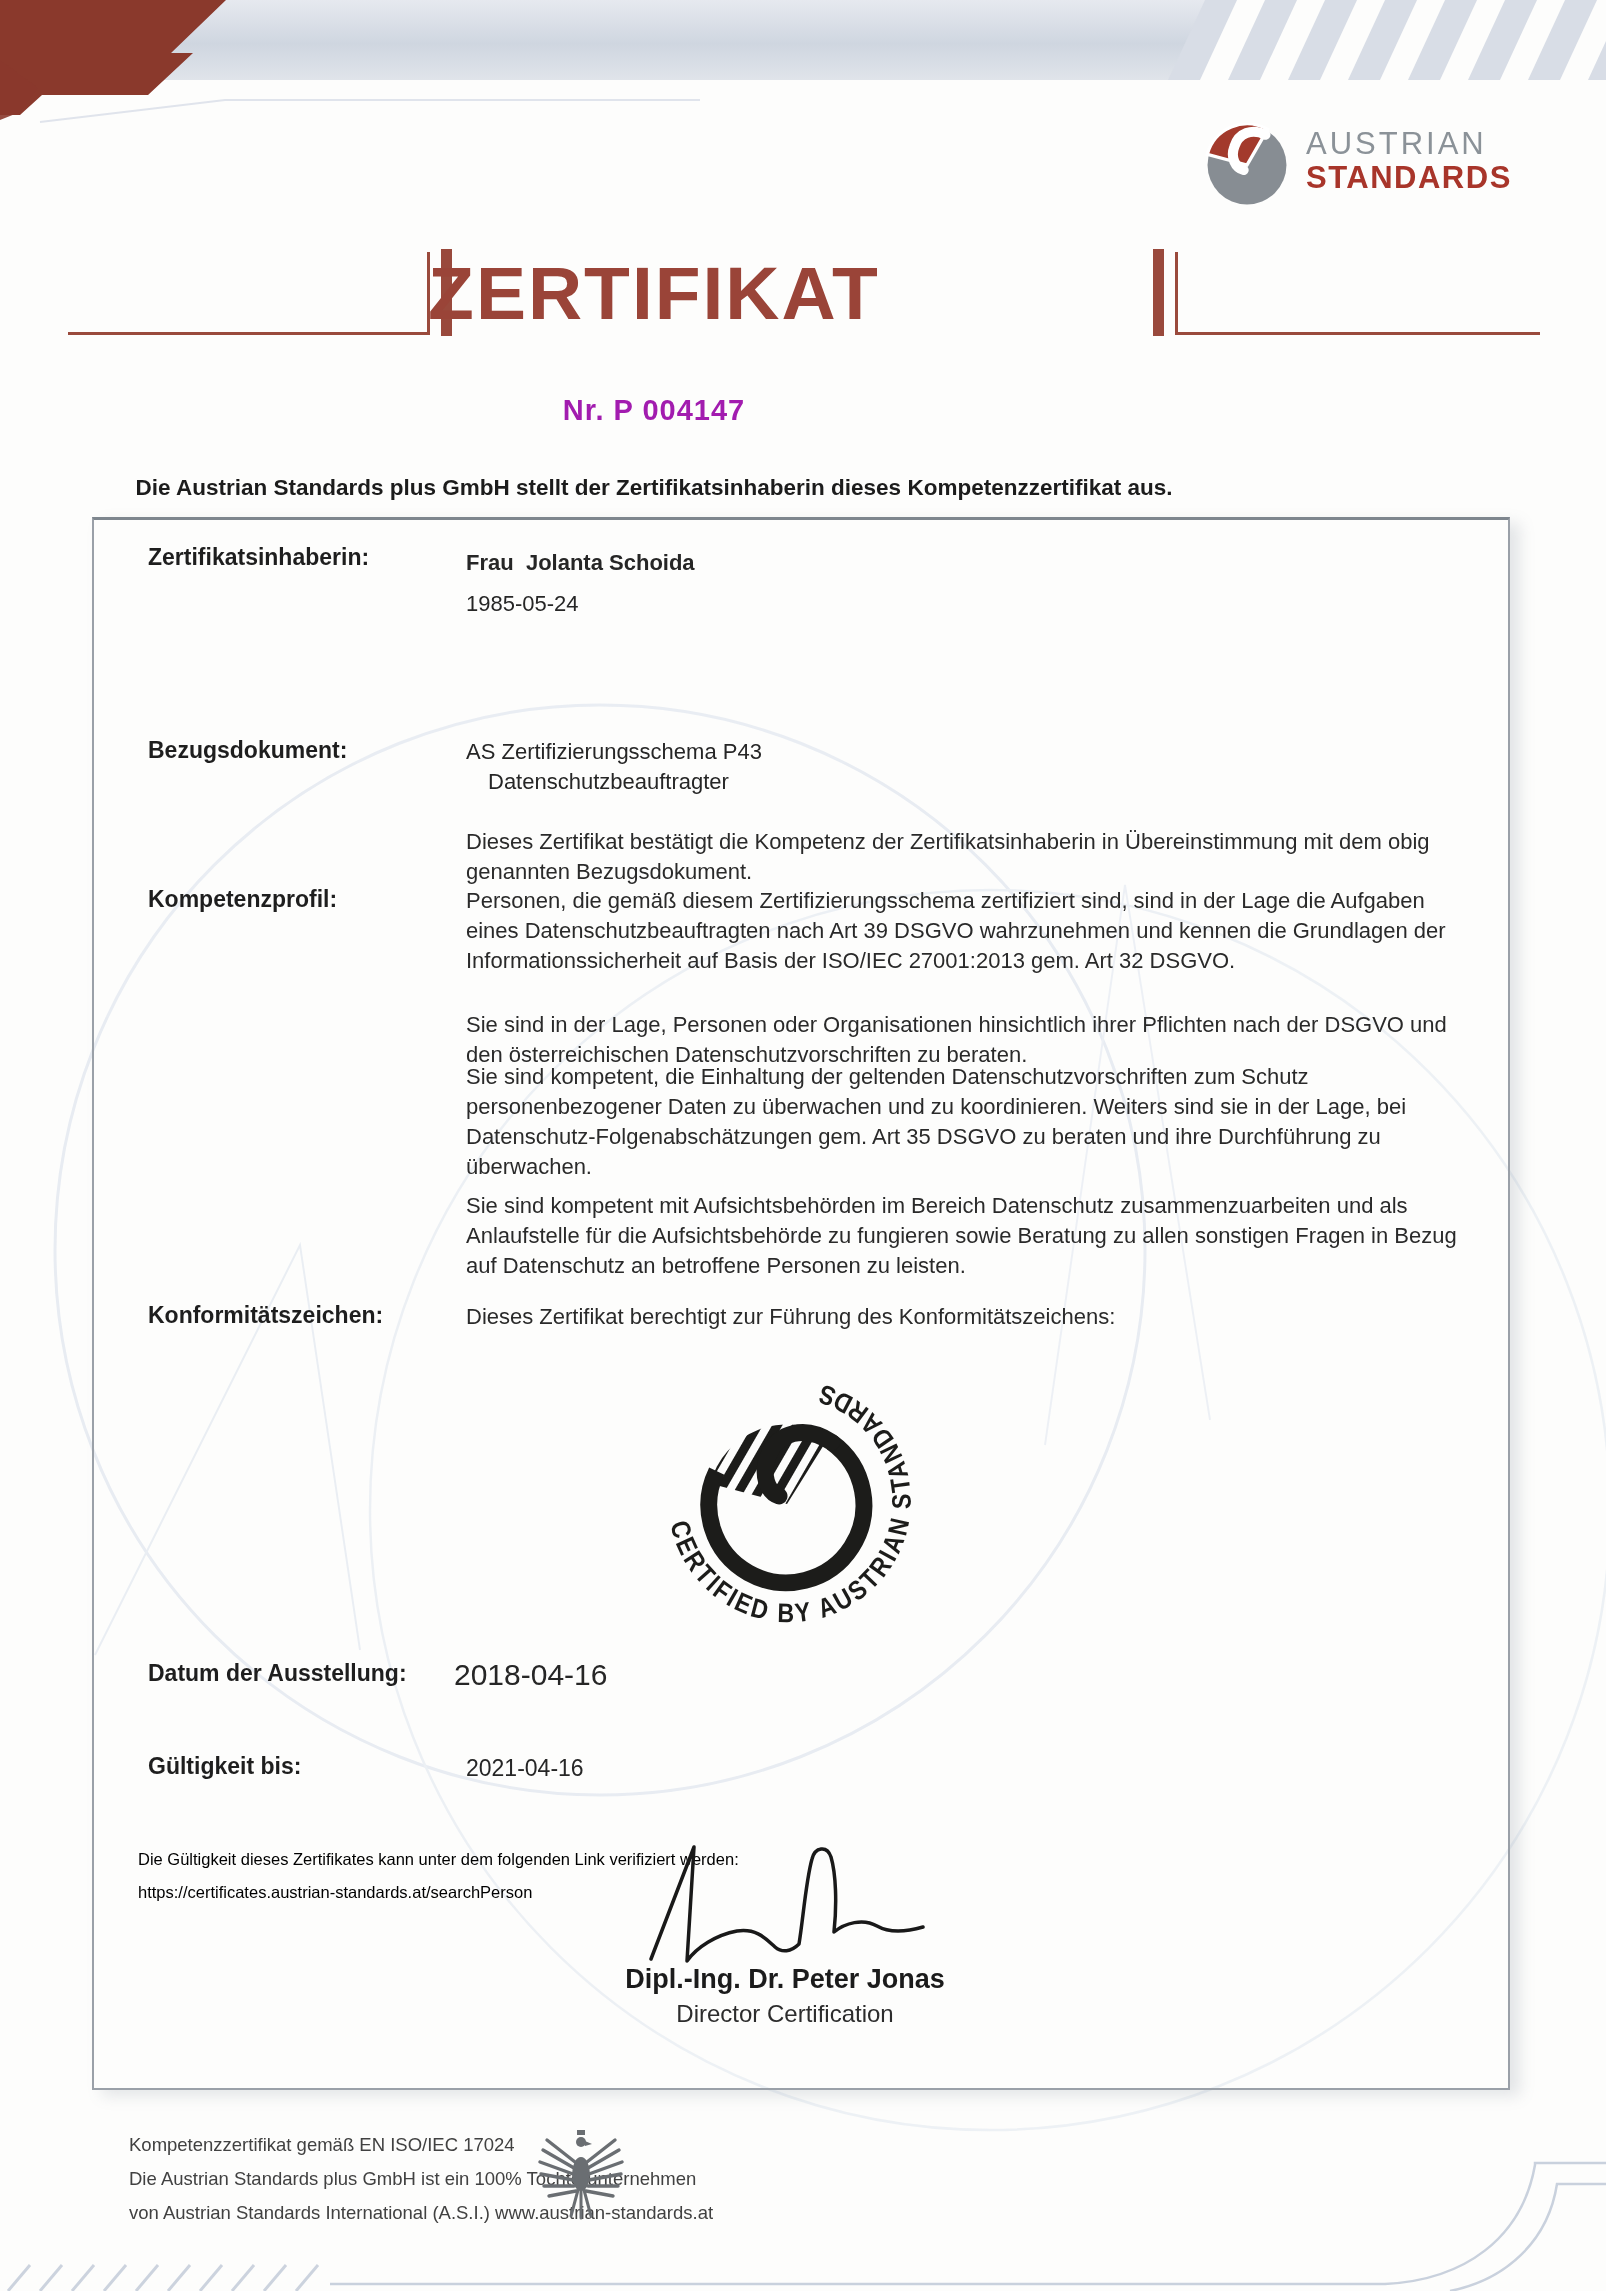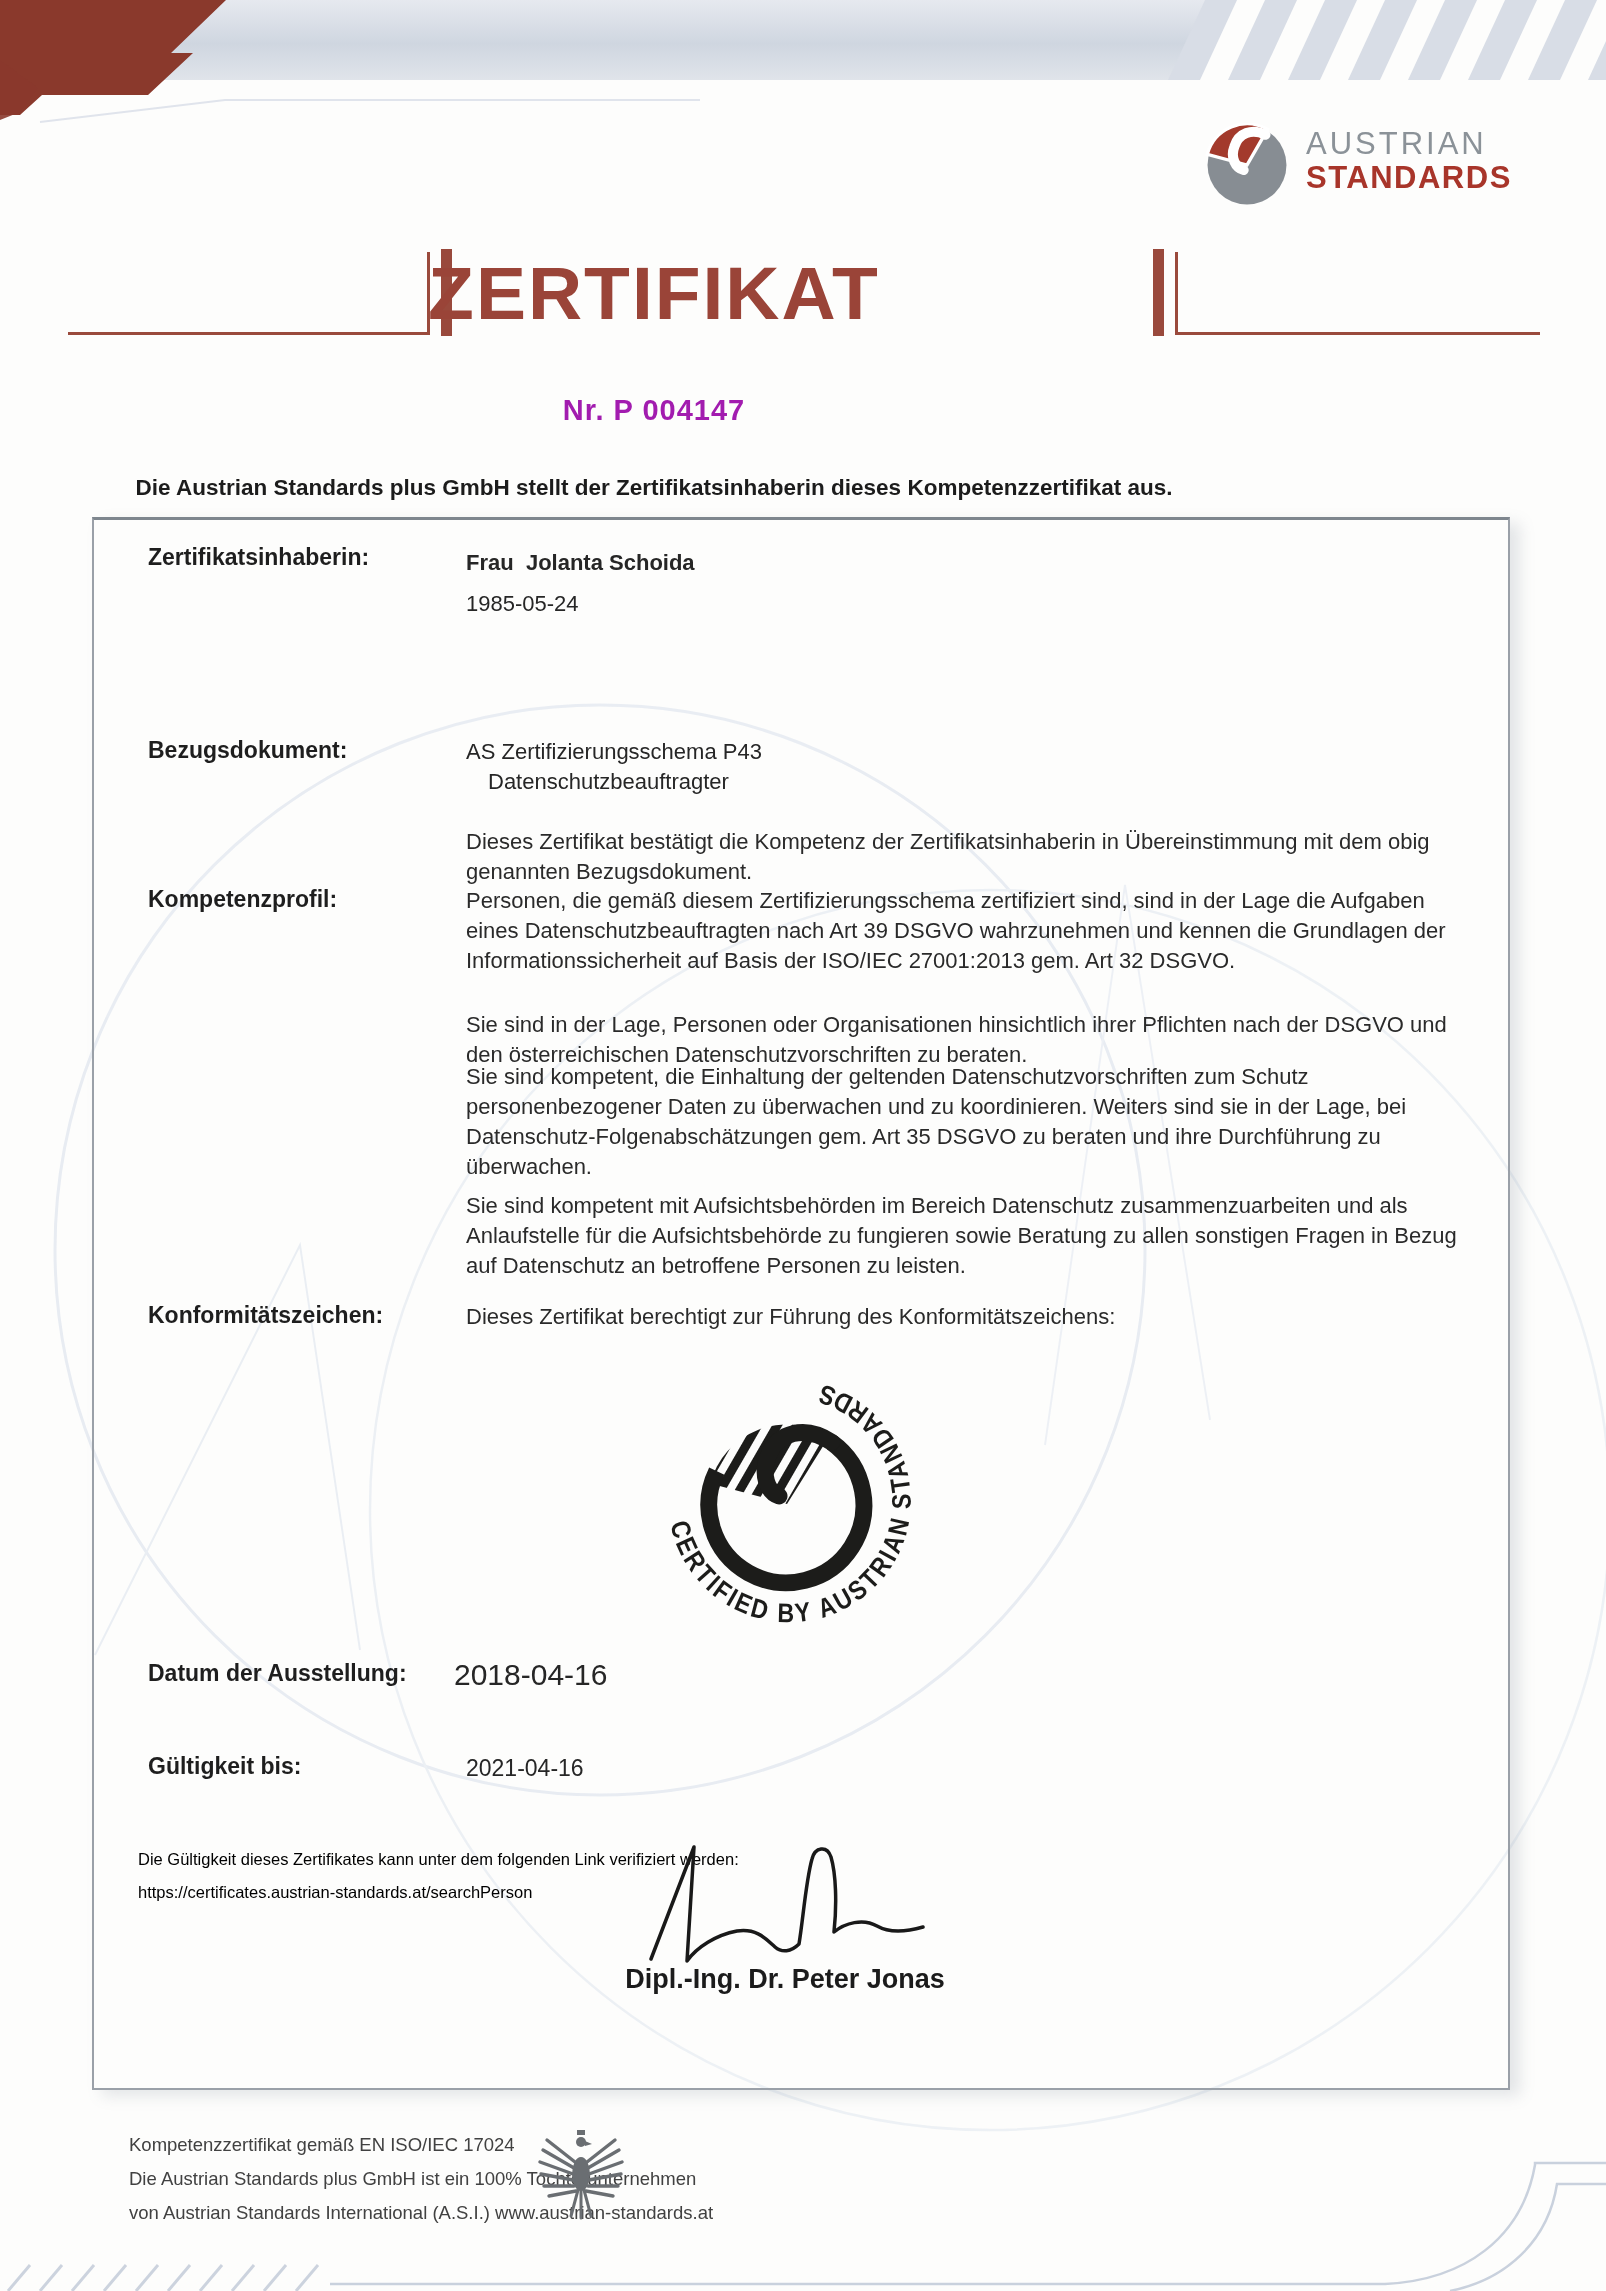--- a/index.html
+++ b/index.html
@@ -144,20 +144,21 @@
              C 697,1947 716,1935 737,1931
              C 757,1928 766,1939 775,1947
              C 782,1953 791,1952 799,1944
              C 803,1920 806,1880 812,1859
              C 815,1847 827,1845 831,1857
              C 836,1874 837,1904 834,1932
              C 845,1923 863,1918 877,1926
              C 891,1934 909,1931 923,1927" fill="none" stroke="#191919" stroke-width="3.5" stroke-linecap="round" stroke-linejoin="round"></path>
   </svg>
   <div class="abs sig-name" style="left:485px;top:1964px;width:600px;text-align:center;">Dipl.-Ing. Dr. Peter Jonas</div>
+  <div class="abs sig-title" style="left:485px;top:2000px;width:600px;text-align:center;">Director Certification</div>
 
   <div class="abs footer-line" style="left:129px;top:2128px;">Kompetenzzertifikat gemäß EN ISO/IEC 17024</div>
   <div class="abs footer-line" style="left:129px;top:2162px;">Die Austrian Standards plus GmbH ist ein 100% Tochterunternehmen</div>
   <div class="abs footer-line" style="left:129px;top:2196px;">von Austrian Standards International (A.S.I.) www.austrian-standards.at</div>
 
   <svg class="abs" style="left:535px;top:2128px;" width="92" height="96" viewBox="0 0 92 96">
     <g stroke="#6a6e72" fill="#6a6e72">
 
       <rect x="42" y="2" width="8" height="5" fill="#6a6e72" stroke="none"></rect>
 

